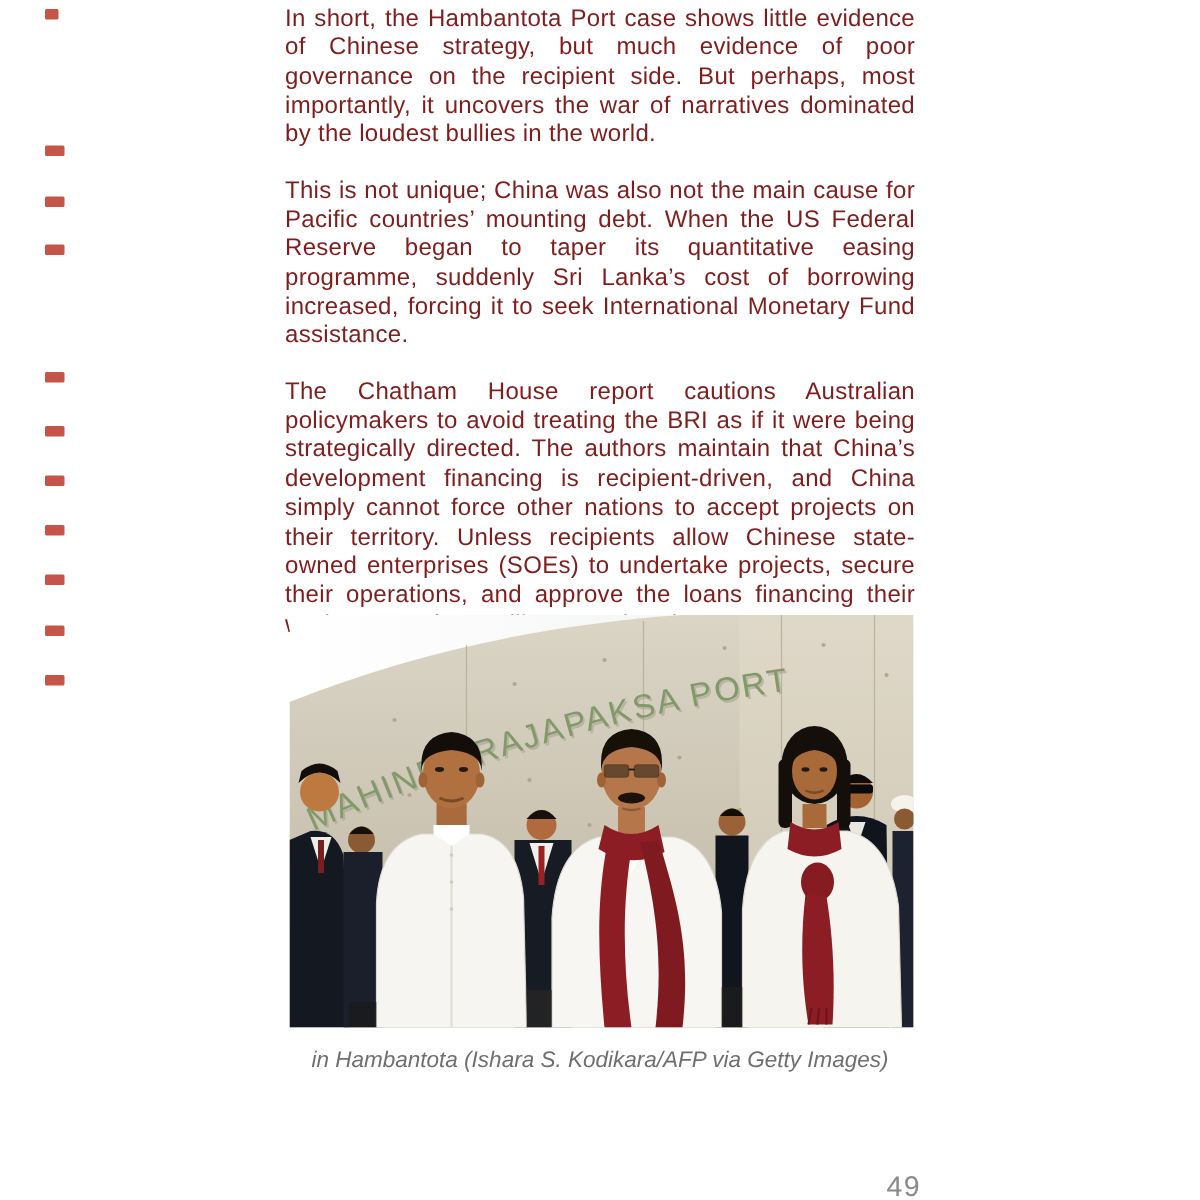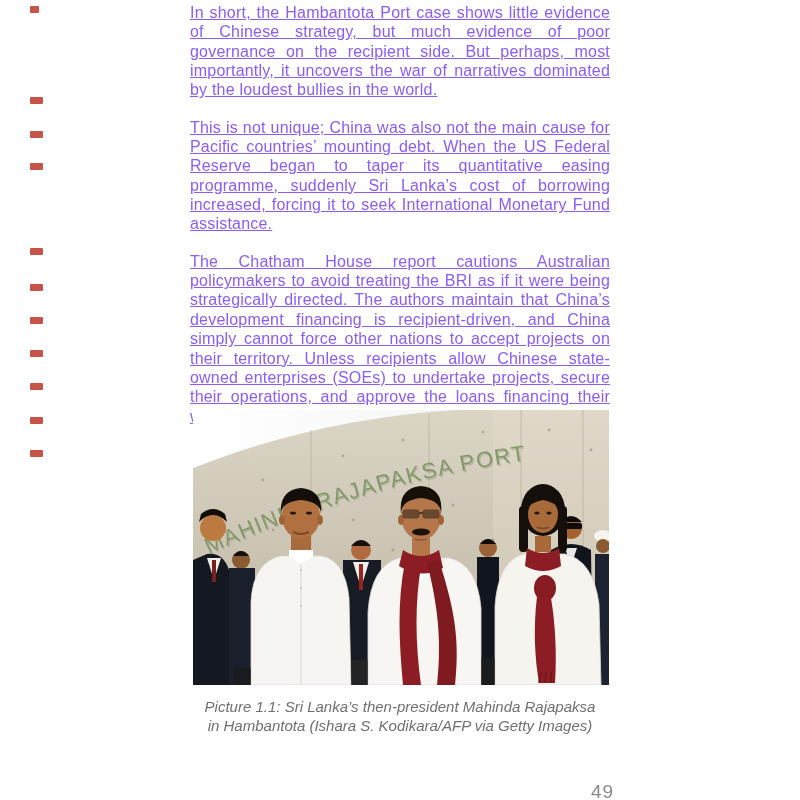--- a/index.html
+++ b/index.html
@@ -20,23 +20,22 @@
   .edge-marks div:nth-child(6){top:284px;}
   .edge-marks div:nth-child(7){top:317px;}
   .edge-marks div:nth-child(8){top:350px;}
   .edge-marks div:nth-child(9){top:383px;}
   .edge-marks div:nth-child(10){top:417px;}
   .edge-marks div:nth-child(11){top:450px;}
 
   
   .text-col{
     position:absolute;left:190px;top:3px;width:420px;
-    color:#8b5cf6;font-size:16px;line-height:19.35px;
+    color:#7f1d1d;font-size:16px;line-height:19.35px;
     letter-spacing:.2px;
-    text-decoration:underline;
   }
   .text-col p{margin:0 0 18px 0;text-align:justify;}
 
   
   .photo{
     position:absolute;left:193px;top:410px;width:416px;height:275px;
   }
   .photo svg{display:block;width:416px;height:275px;}
 
   
@@ -216,17 +215,16 @@
 
     <g opacity="0.55">
       <rect x="158" y="250" width="17" height="25" fill="#2e2a26"></rect>
       <rect x="288" y="248" width="14" height="27" fill="#23201c"></rect>
       <rect x="40" y="258" width="18" height="17" fill="#1a1714"></rect>
     </g>
   </svg>
 </div>
 
 <div class="caption">
-  <div>Picture 1.1: Sri Lanka’s then-president Mahinda Rajapaksa</div>
   <div>in Hambantota (Ishara S. Kodikara/AFP via Getty Images)</div>
 </div>
 
 <div class="pagenum">49</div>
 
 </body></html>

